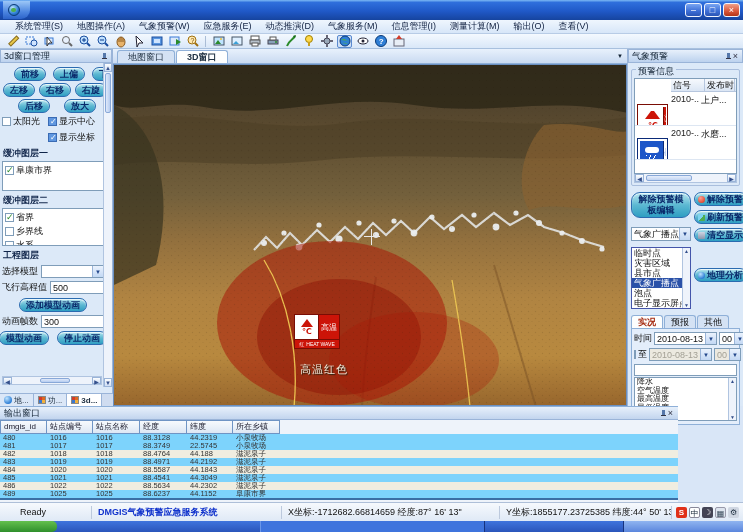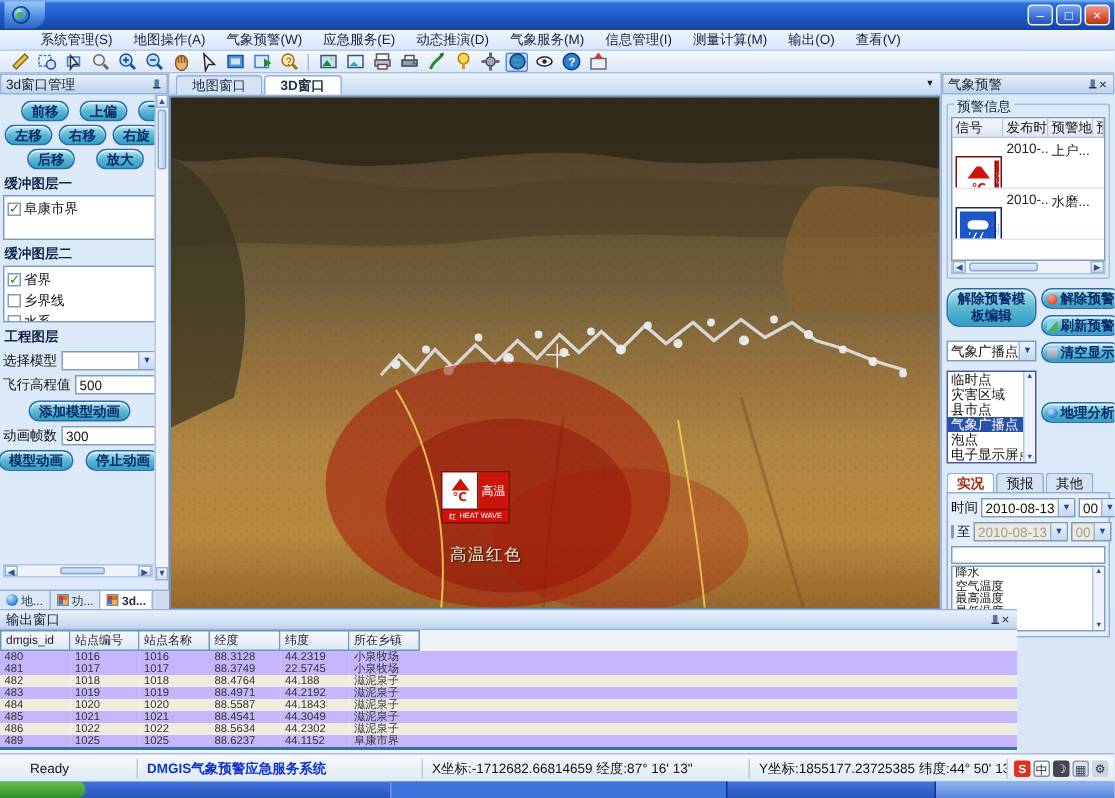--- a/index.html
+++ b/index.html
@@ -16,21 +16,21 @@
   .globe-ic { width:12px; height:12px; border-radius:50%; background:radial-gradient(circle at 35% 30%,#bfe4ff,#2f7fd6 60%,#114d96); border:1px solid #0a3a78; position:relative; }
   .globe-ic::after{ content:""; position:absolute; left:2px; top:3px; width:5px; height:4px; background:#4fae4f; border-radius:2px; }
   #win-btns { margin-left:auto; display:flex; gap:2px; }
   .winbtn { width:17px; height:14px; border:1px solid #eef4ff; border-radius:3px;
     background:linear-gradient(180deg,#79a5f2,#3c6ed6 60%,#2a55b4); color:#fff; font-size:9px; line-height:12px; text-align:center; }
   .winbtn.close { background:linear-gradient(180deg,#f0a088,#d9563a 60%,#b23417); }
 
   
   #menubar { position:absolute; left:0; top:20px; width:743px; height:14px;
     background:linear-gradient(180deg,#eff6fe,#d7e6f8); border-bottom:1px solid #b8cce6;
-    display:flex; align-items:flex-start; padding-left:20px; }
+    display:flex; align-items:flex-start; padding-left:8px; }
   .menu-item { padding:0 7px; font-size:9px; color:#102040; white-space:nowrap; }
   #toolbar { position:absolute; left:0; top:34px; width:743px; height:15px;
     background:linear-gradient(180deg,#f4f9ff,#d9e7f8); border-bottom:1px solid #a8c0de;
     display:flex; align-items:center; gap:3px; padding-left:5px; }
   .tb { width:15px; height:13px; display:flex; align-items:center; justify-content:center; }
   .tb svg { display:block; }
   .tb.pressed { border:1px solid #5a8ad0; background:#cfe0f6; border-radius:2px; }
   .tb-sep { width:1px; height:11px; background:#aabdd6; margin:0 2px; }
 
   
@@ -127,21 +127,21 @@
   .rn .rbox { background:#fff; color:#1d56c8; }
 
   .hw.sm { transform:scale(.56); transform-origin:top left; }
 
   
   #right-panel { position:absolute; left:627px; top:0; width:116px; height:357px; background:#dce9f8; border-left:1px solid #9ab4d8; font-size:9px; }
   #rp-body { position:absolute; top:14px; left:0; right:0; bottom:0; padding:2px 3px; }
   .groupbox { border:1px solid #a9bedd; border-radius:2px; position:relative; padding:8px 2px 2px 2px; margin-top:4px; }
   .groupbox > .glabel { position:absolute; left:4px; top:-5px; background:#dce9f8; padding:0 2px; color:#123; }
   .wtable { border:1px solid #7f9db9; background:#fff; height:96px; overflow:hidden; }
-  .wt-head { display:grid; grid-template-columns:34px 30px 30px 1fr; height:13px; }
+  .wt-head { display:grid; grid-template-columns:34px 30px 30px 1fr; height:13px;margin-left:36px; }
   .wt-head span { background:linear-gradient(180deg,#f6f9fd,#dbe6f4); border-right:1px solid #b6c6de; border-bottom:1px solid #b6c6de; padding-left:2px; line-height:12px; overflow:hidden; white-space:nowrap; }
   .wt-row { display:grid; grid-template-columns:34px 30px 30px 1fr; height:34px; border-bottom:1px solid #dde6f2; }
   .wt-row span { overflow:hidden; white-space:nowrap; padding:2px 1px 0 2px; color:#222; }
   .wt-hscroll { height:9px; background:#eef3fb; border:1px solid #b0c4e0; border-top:none; display:flex; }
   .wt-hscroll .arr { width:9px; font-size:6px; color:#35508c; background:linear-gradient(180deg,#fdfefe,#cfdef5); border:1px solid #9ab4d8; text-align:center; line-height:8px; }
   .wt-hscroll .thumb { flex:0 0 46px; margin:1px 2px; background:linear-gradient(180deg,#e7eefb,#c2d5f2); border:1px solid #88a8d8; border-radius:2px; }
   .wt-hscroll .arr.rt { margin-left:auto; }
 
   .rp-btns { display:flex; gap:3px; margin-top:6px; }
   .rp-col-l { width:60px; display:flex; flex-direction:column; gap:3px; }
@@ -173,21 +173,21 @@
   
   #output-panel { position:absolute; left:0; top:406px; width:678px; height:96px; background:#eef3fa; border-top:1px solid #8fb0d8; }
   #op-hd { height:13px; background:linear-gradient(180deg,#e7f0fb,#c2d5ee); border-bottom:1px solid #9ab4d8; display:flex; align-items:center; padding:0 4px; font-size:9px; color:#123; }
   .ogrid { display:grid; grid-template-columns:47px 46px 47px 47px 46px 47px 1fr; }
   #op-cols { height:14px; }
   #op-cols span { background:linear-gradient(180deg,#f7fafd,#dde7f4); border:1px solid #6f94c4; border-left:none; font-size:8px; line-height:12px; padding-left:3px; color:#223; overflow:hidden; white-space:nowrap; }
   #op-cols span:first-child { border-left:1px solid #6f94c4; }
   #op-cols span.fill { border:none; background:transparent; }
   #op-rows { border-bottom:2px solid #3a6ea5; }
   .orow { height:8px; }
-  .orow span { font-size:7.5px; line-height:8px; padding-left:3px; color:#333; overflow:hidden; white-space:nowrap; background:#c4b5fd; }
+  .orow span { font-size:7.5px; line-height:8px; padding-left:3px; color:#333; overflow:hidden; white-space:nowrap; background:#7dd3fc; }
   .orow:nth-child(2n+3) span { background:#f0ede0; }
 
   
   #status-bar { position:absolute; left:0; top:502px; width:743px; height:19px; background:linear-gradient(180deg,#f6f9fd,#dfe9f6); border-top:1px solid #aebfd8; display:flex; align-items:center; font-size:9px; }
   .sb-sec { padding:0 6px; border-right:1px solid #bcc9dd; height:13px; line-height:13px; white-space:nowrap; overflow:hidden; }
   .sb-ready { width:92px; padding-left:20px; }
   .sb-sys { width:190px; color:#1133cc; font-weight:bold; }
   .sb-x { width:218px; }
   .sb-y { flex:1; }
   #tray { display:flex; gap:2px; align-items:center; padding:0 4px; }
@@ -395,20 +395,38 @@
       <div class="btnrow r2">
         <span class="pill">左移</span>
         <span class="pill">右移</span>
         <span class="pill">右旋</span>
 
       </div>
       <div class="btnrow r3">
         <span class="pill">后移</span>
         <span class="pill">放大</span>
 
+      </div>
+      <div class="cbrow">
+        <div class="cbcol" style="width:46px;">
+          <span class="cb-item">
+              <span class="cb"></span>
+              <span>太阳光</span>
+            </span>
+        </div>
+        <div class="cbcol">
+          <span class="cb-item">
+              <span class="cb checked-blue"></span>
+              <span>显示中心</span>
+            </span>
+          <span class="cb-item">
+              <span class="cb checked-blue"></span>
+              <span>显示坐标</span>
+            </span>
+        </div>
       </div>
       <div class="sect-label">缓冲图层一</div>
       <div class="listbox" style="height:30px;">
         <span class="cb-item">
             <span class="cb checked-green"></span>
             <span>阜康市界</span>
           </span>
       </div>
       <div class="sect-label">缓冲图层二</div>
       <div class="listbox" style="height:38px;">

